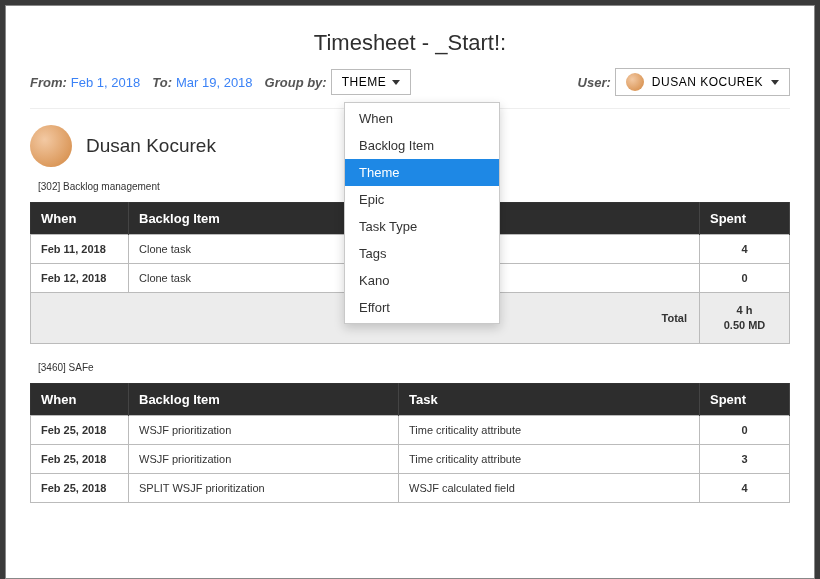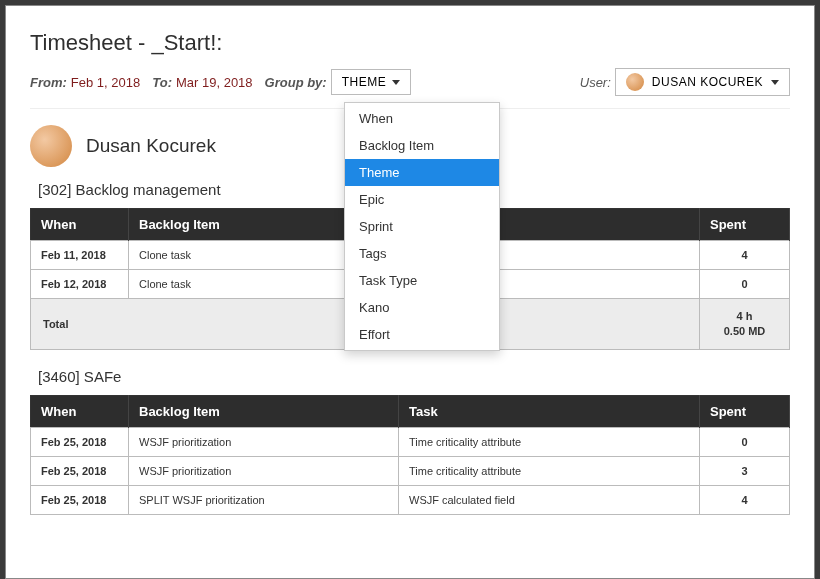--- a/index.html
+++ b/index.html
@@ -20,31 +20,32 @@
   border: 1px solid #888;
   height: 100%;
   padding: 16px 24px 0 24px;
   overflow: hidden;
 }
 .page-title {
   font-size: 22px;
   font-weight: 400;
   color: #2f2f2f;
   margin: 8px 0 12px 0;
+  text-align: center;
 }
 .toolbar {
   display: flex;
   align-items: center;
   gap: 4px;
   font-size: 13px;
   padding-bottom: 12px;
   border-bottom: 1px solid #eee;
 }
 .toolbar .lbl { font-style: italic; font-weight: 700; color: #555; }
-.toolbar .val { color: #7f1d1d; font-weight: 400; margin-right: 8px; }
+.toolbar .val { color: #3b82f6; font-weight: 400; margin-right: 8px; }
 .grow { flex: 1; }
 .dropdown-btn {
   border: 1px solid #bbb;
   background: #fff;
   padding: 5px 10px;
   font-size: 12px;
   letter-spacing: .5px;
   display: flex; align-items: center; gap: 6px;
   cursor: pointer;
 }
@@ -63,21 +64,21 @@
   width: 42px; height: 42px; border-radius: 50%;
   background: radial-gradient(circle at 35% 35%, #f3c9a3, #d2863f);
   flex-shrink: 0;
 }
 .user-header {
   display: flex; align-items: center; gap: 14px;
   margin: 16px 0 14px 0;
 }
 .user-name { font-size: 19px; font-weight: 400; color: #2f2f2f; }
 .group-title {
-  font-size: 15px; font-weight: 400; color: #333;
+  font-size: 10px; font-weight: 400; color: #333;
   margin: 6px 0 10px 8px;
 }
 table {
   width: 100%; border-collapse: collapse;
   border: 1px solid #333;
   margin-bottom: 18px;
 }
 thead th {
   background: #2d2d2d; color: #fff;
   font-weight: 700; font-size: 13px;
@@ -91,21 +92,21 @@
   font-size: 11px;
 }
 tbody td:first-child { font-weight: 700; width: 98px; }
 tbody td:last-child { text-align: center; font-weight: 700; width: 90px; }
 .col-backlog { width: 270px; }
 tr.total-row td {
   background: #ececec;
   padding: 10px 12px;
   border-top: 1.5px solid #333;
 }
-.total-label { text-align: left; font-weight: 700; }
+.total-label { text-align: right; font-weight: 700; }
 .total-val { text-align: center; font-weight: 700; line-height: 1.35; }
 .menu {
   position: absolute;
   top: 96px; left: 338px;
   width: 156px;
   background: #fff;
   border: 1px solid #c9c9c9;
   box-shadow: 0 4px 10px rgba(0,0,0,.18);
   z-index: 10;
   padding: 2px 0;
@@ -134,21 +135,21 @@
     <span class="lbl">From:</span>
     <span class="val">Feb 1, 2018</span>
     <span class="lbl">To:</span>
     <span class="val">Mar 19, 2018</span>
     <span class="lbl">Group by:</span>
     <button class="dropdown-btn">
       <span>THEME</span>
       <span class="caret"></span>
     </button>
     <span class="grow"></span>
-    <span class="lbl" style="font-style:italic;font-weight:400">User:</span>
+    <span class="lbl" style="font-style:italic;font-weight:700">User:</span>
     <button class="dropdown-btn user-btn">
       <span class="avatar-sm"></span>
       <span>DUSAN KOCUREK</span>
       <span class="caret"></span>
     </button>
   </div>
 
   <div class="user-header">
     <span class="avatar-lg"></span>
     <span class="user-name">Dusan Kocurek</span>
@@ -215,21 +216,20 @@
             </tr>
           </tbody>
         </table>
       </div>
 
   <div class="menu">
         <div class="menu-item">When</div>
         <div class="menu-item">Backlog Item</div>
         <div class="menu-item sel">Theme</div>
         <div class="menu-item">Epic</div>
-        <div class="menu-item">Sprint</div>
+        <div class="menu-item">Task Type</div>
         <div class="menu-item">Tags</div>
-        <div class="menu-item">Task Type</div>
         <div class="menu-item">Kano</div>
         <div class="menu-item">Effort</div>
       </div>
 
 </div>
   </div>
 
 </body></html>

